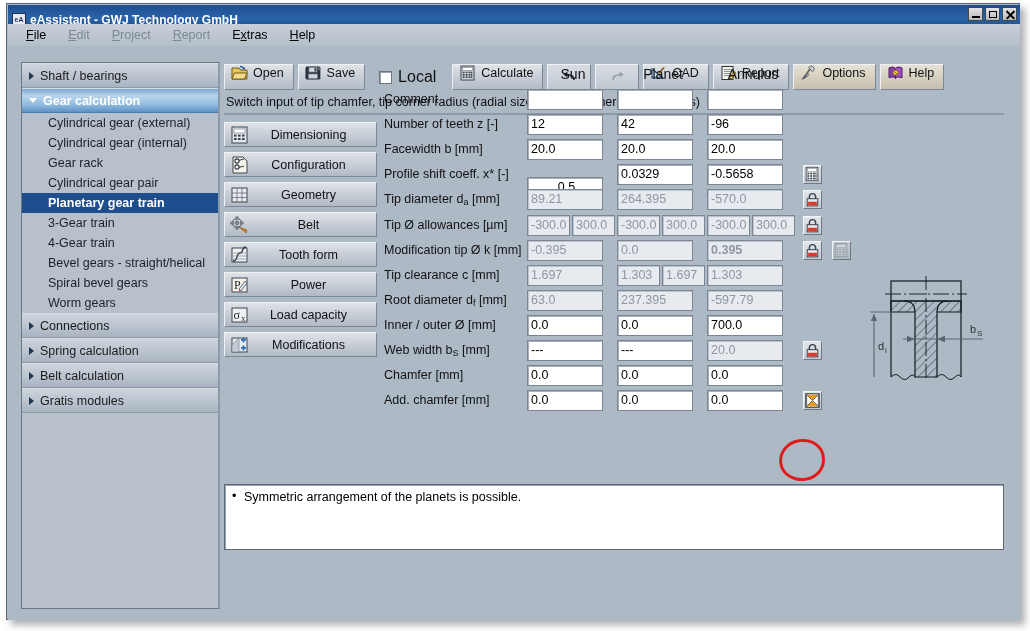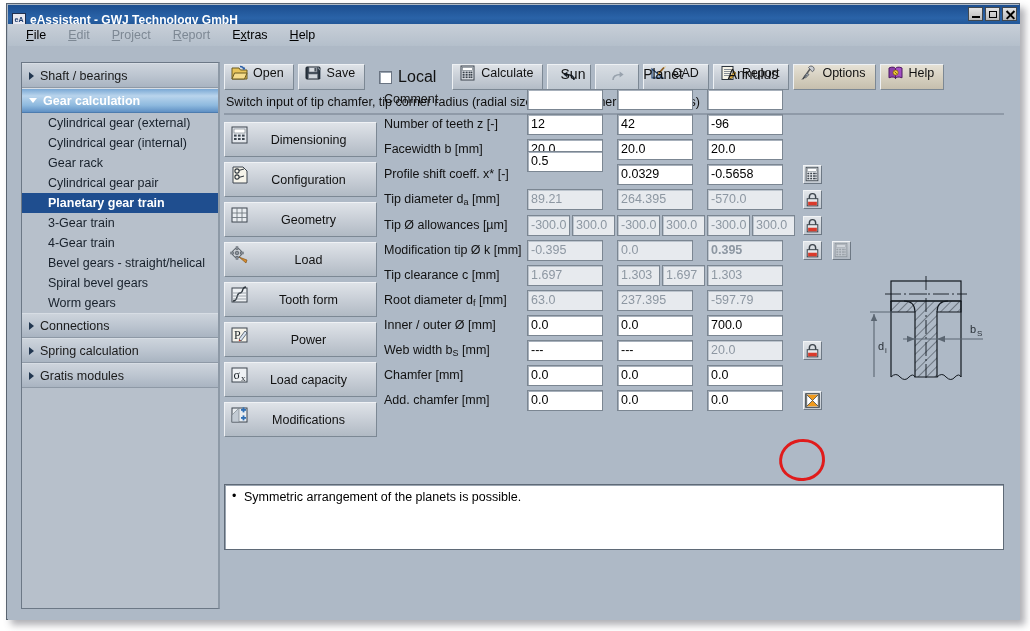--- a/index.html
+++ b/index.html
@@ -175,21 +175,21 @@
     border-bottom: 2px solid #8f9aa8;
     padding-left: 2px;
   }
 
   
   .tabcol {
     position: absolute; left: 3px; top: 60px;
     width: 153px;
   }
   .tab-btn {
-    height: 35px; margin-bottom: 5px;
+    height: 25px; margin-bottom: 5px;
     background: linear-gradient(to bottom,#dfe3e8 0%,#c9cfd7 48%,#b1bac4 100%);
     border: 1px solid #7c8894;
     border-top-color: #f0f2f5; border-left-color: #f0f2f5;
     display: flex; align-items: center;
     font-size: 12.5px; color: #111; cursor: default;
     position: relative;
   }
   .tab-btn .tb-ico2 {
     position: absolute; left: 5px; top: 3px;
     width: 19px; height: 18px;
@@ -338,20 +338,24 @@
           <div class="sb-child">
             <span>Worm gears</span>
           </div>
           <div class="sb-group">
             <span class="sb-arrow"></span>
             <span>Connections</span>
           </div>
           <div class="sb-group">
             <span class="sb-arrow"></span>
             <span>Spring calculation</span>
+          </div>
+          <div class="sb-group">
+            <span class="sb-arrow"></span>
+            <span>Belt calculation</span>
           </div>
           <div class="sb-group">
             <span class="sb-arrow"></span>
             <span>Gratis modules</span>
           </div>
         </div>
 
       <div class="mainpanel">
 
         <div class="toolbar">
@@ -507,21 +511,21 @@
                 <circle cx="7" cy="7" r="4.6" fill="#c8ccd2" stroke="#4b535b"></circle>
                 <circle cx="7" cy="7" r="1.8" fill="#8d939b" stroke="#4b535b" stroke-width="0.7"></circle>
                 <g fill="#9aa0a8" stroke="#4b535b" stroke-width="0.6">
                   <rect x="6" y="0.8" width="2" height="2.6"></rect>
                   <rect x="6" y="10.6" width="2" height="2.6"></rect>
                   <rect x="0.8" y="6" width="2.6" height="2"></rect>
                   <rect x="10.6" y="6" width="2.6" height="2"></rect>
                 </g>
                 <path d="M9 11 L16 17 L17 14z" fill="#d48a2c" stroke="#7a4c12" stroke-width="0.6"></path>
               </svg>
-              <span class="lbl">Load</span>
+              <span class="lbl">Belt</span>
             </div>
             <div class="tab-btn">
               <svg class="tb-ico2" viewBox="0 0 19 18">
                 <rect x="2" y="2" width="15" height="14" fill="#eef1f4" stroke="#3c454e"></rect>
                 <path d="M3 15 q3 0 4-4 q1-4 3-4 q2 0 3-4 q1-2 3-2" fill="none" stroke="#2b333b" stroke-width="1.3"></path>
                 <g stroke="#7b848d" stroke-width="0.7">
                   <path d="M3 13h13M3 10h13M3 7h13"></path>
                 </g>
               </svg>
               <span class="lbl">Tooth form</span>
@@ -568,21 +572,21 @@
             <div class="fld w88" style="left:323px;top:27px;"></div>
             <div class="flabel" style="left:0px;top:55.1px;"><span>Number of teeth z [-]</span></div>
             <div class="fld w88" style="left:143px;top:52.1px;">12</div>
             <div class="fld w88" style="left:233px;top:52.1px;">42</div>
             <div class="fld w88" style="left:323px;top:52.1px;">-96</div>
             <div class="flabel" style="left:0px;top:80.2px;"><span>Facewidth b [mm]</span></div>
             <div class="fld w88" style="left:143px;top:77.2px;">20.0</div>
             <div class="fld w88" style="left:233px;top:77.2px;">20.0</div>
             <div class="fld w88" style="left:323px;top:77.2px;">20.0</div>
             <div class="flabel" style="left:0px;top:105.30000000000001px;"><span>Profile shift coeff. x* [-]</span></div>
-            <div class="fld w88" style="left:143px;top:89px;">0.5</div>
+            <div class="fld w88" style="left:143px;top:115px;text-align:center;">0.5</div>
             <div class="fld w88" style="left:233px;top:102.30000000000001px;">0.0329</div>
             <div class="fld w88" style="left:323px;top:102.30000000000001px;">-0.5658</div>
             <div class="iconbtn" style="left:419px;top:103.30000000000001px;"><svg viewBox="0 0 19 19" width="16" height="16">
                 <rect x="2.5" y="1.5" width="14" height="16" fill="#e7eaee" stroke="#3a424a"></rect>
                 <rect x="4" y="3" width="11" height="3.6" fill="#ffffff" stroke="#6e777f" stroke-width="0.6"></rect>
                 <g fill="#3a424a">
                   <rect x="4" y="8" width="2.2" height="1.8"></rect>
                   <rect x="7.4" y="8" width="2.2" height="1.8"></rect>
                   <rect x="10.8" y="8" width="2.2" height="1.8"></rect>
                   <rect x="13.4" y="8" width="1.6" height="1.8"></rect>

